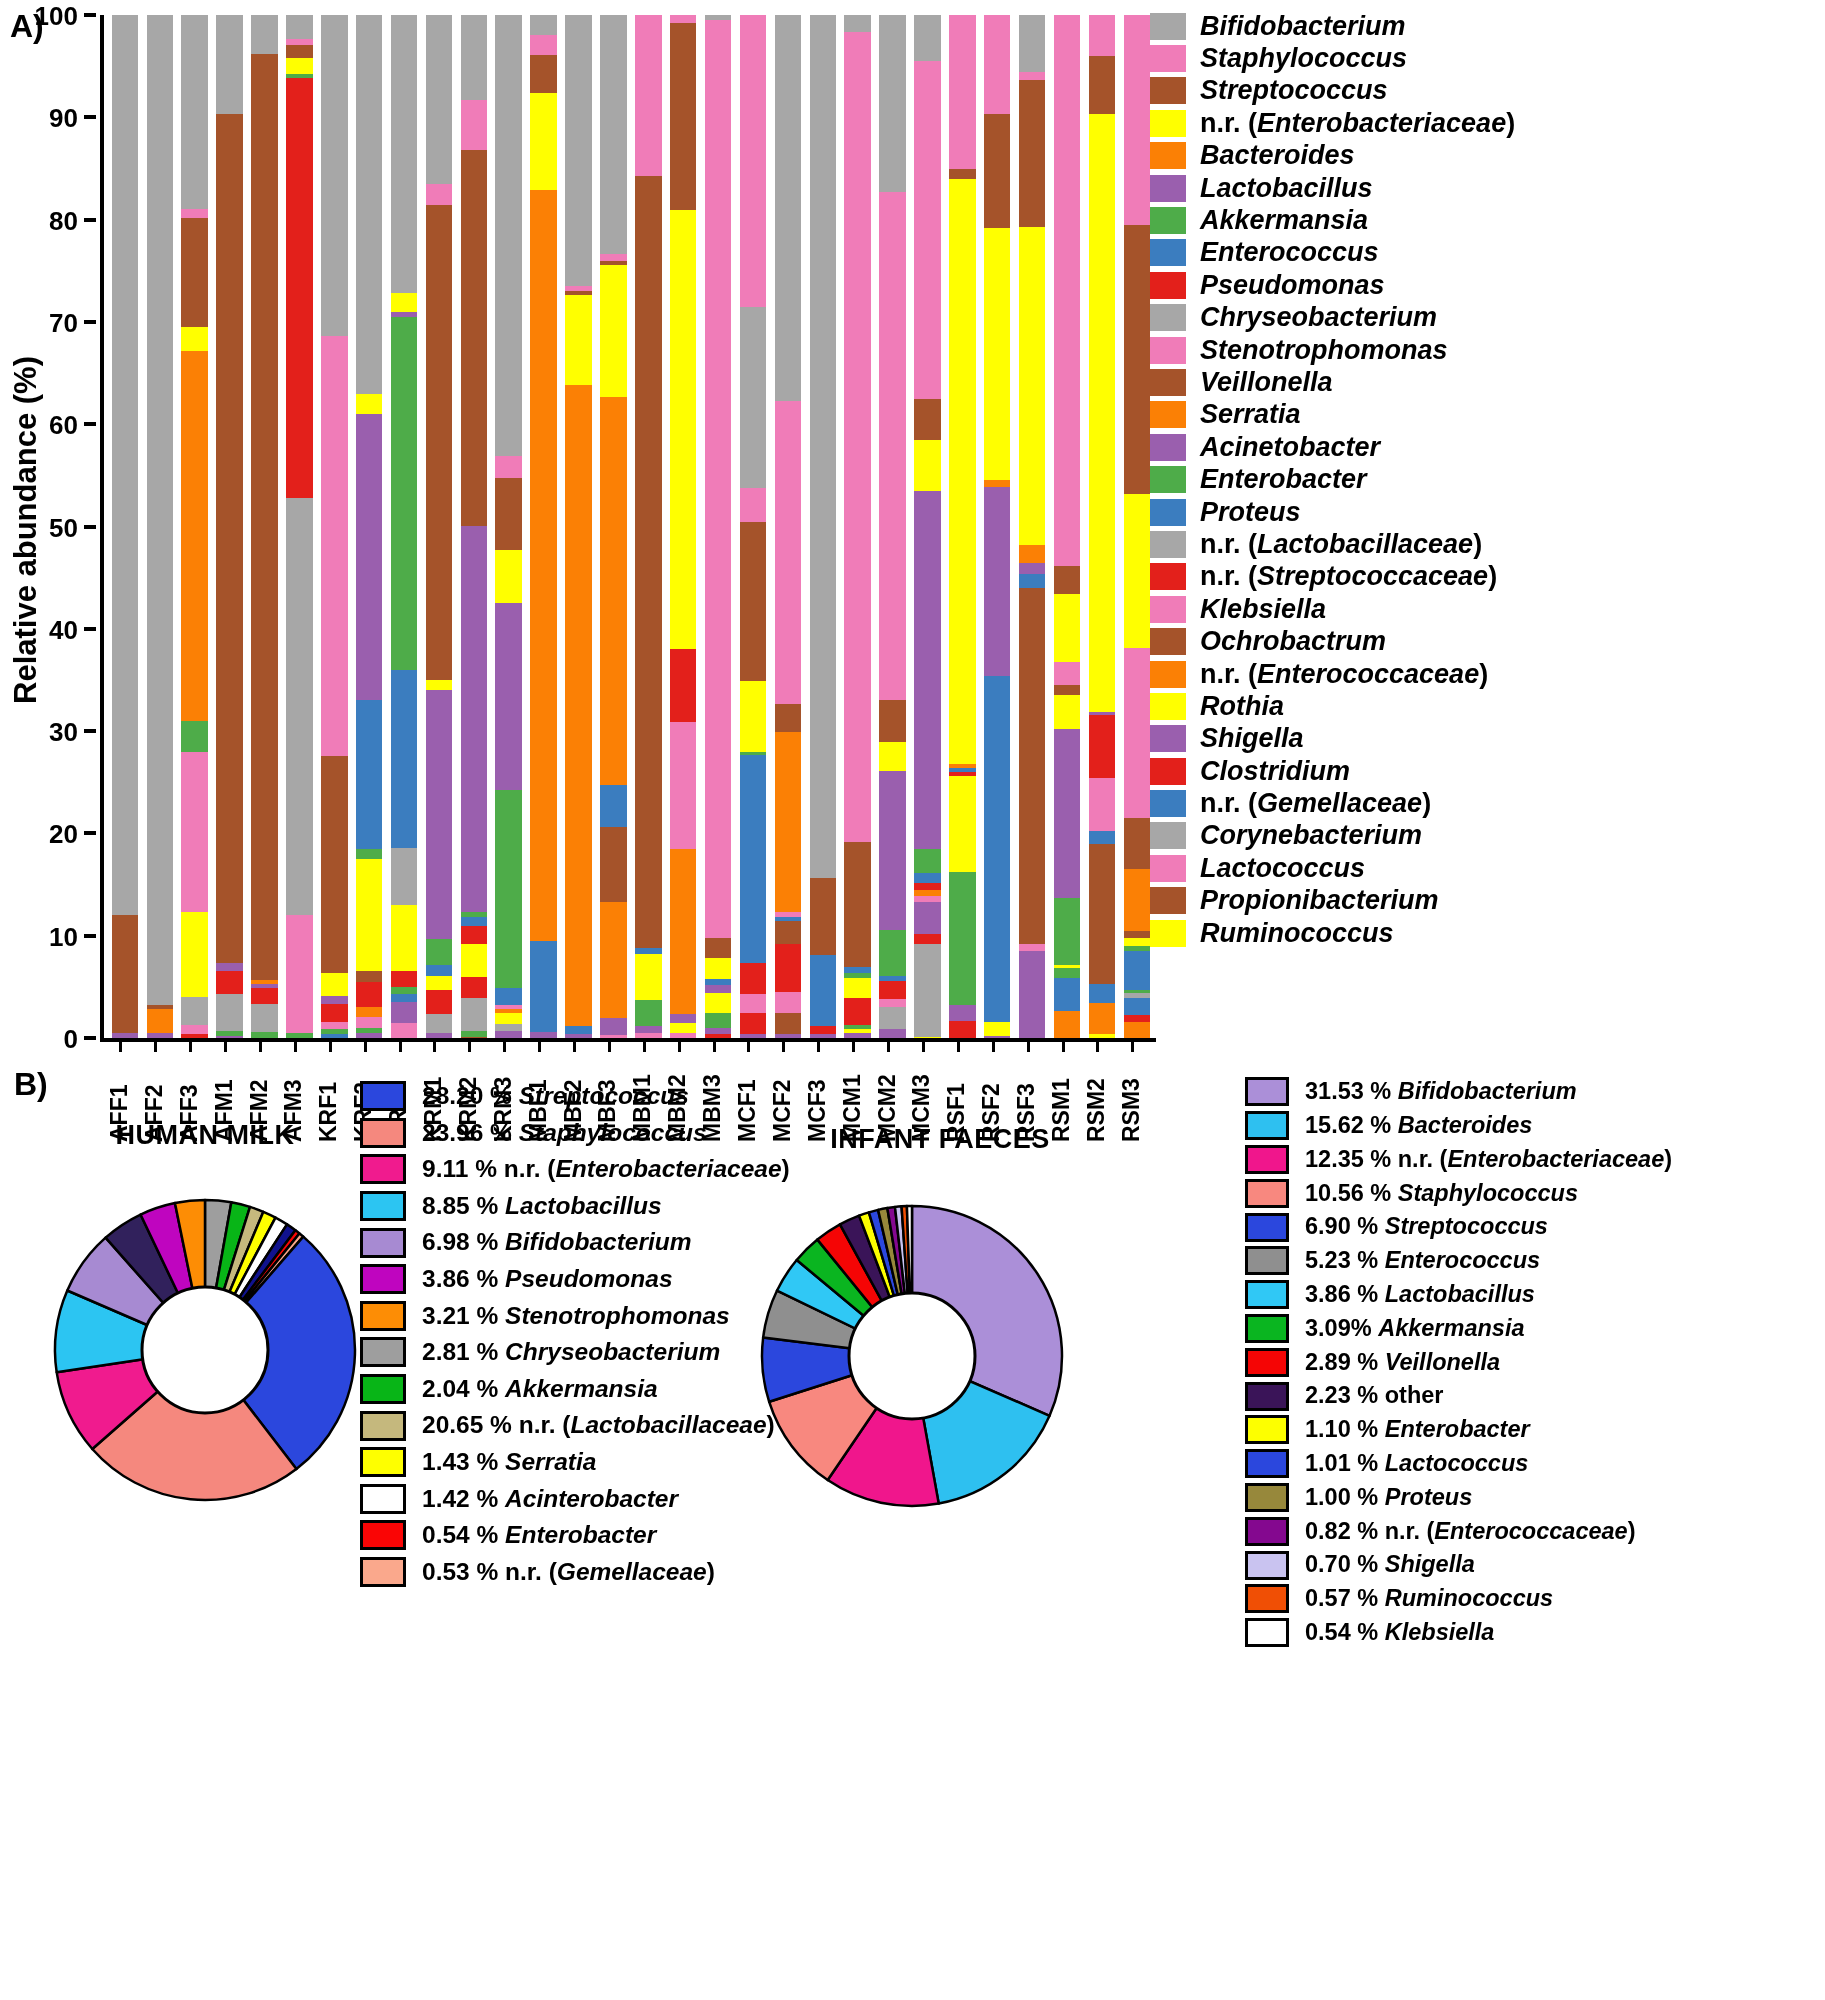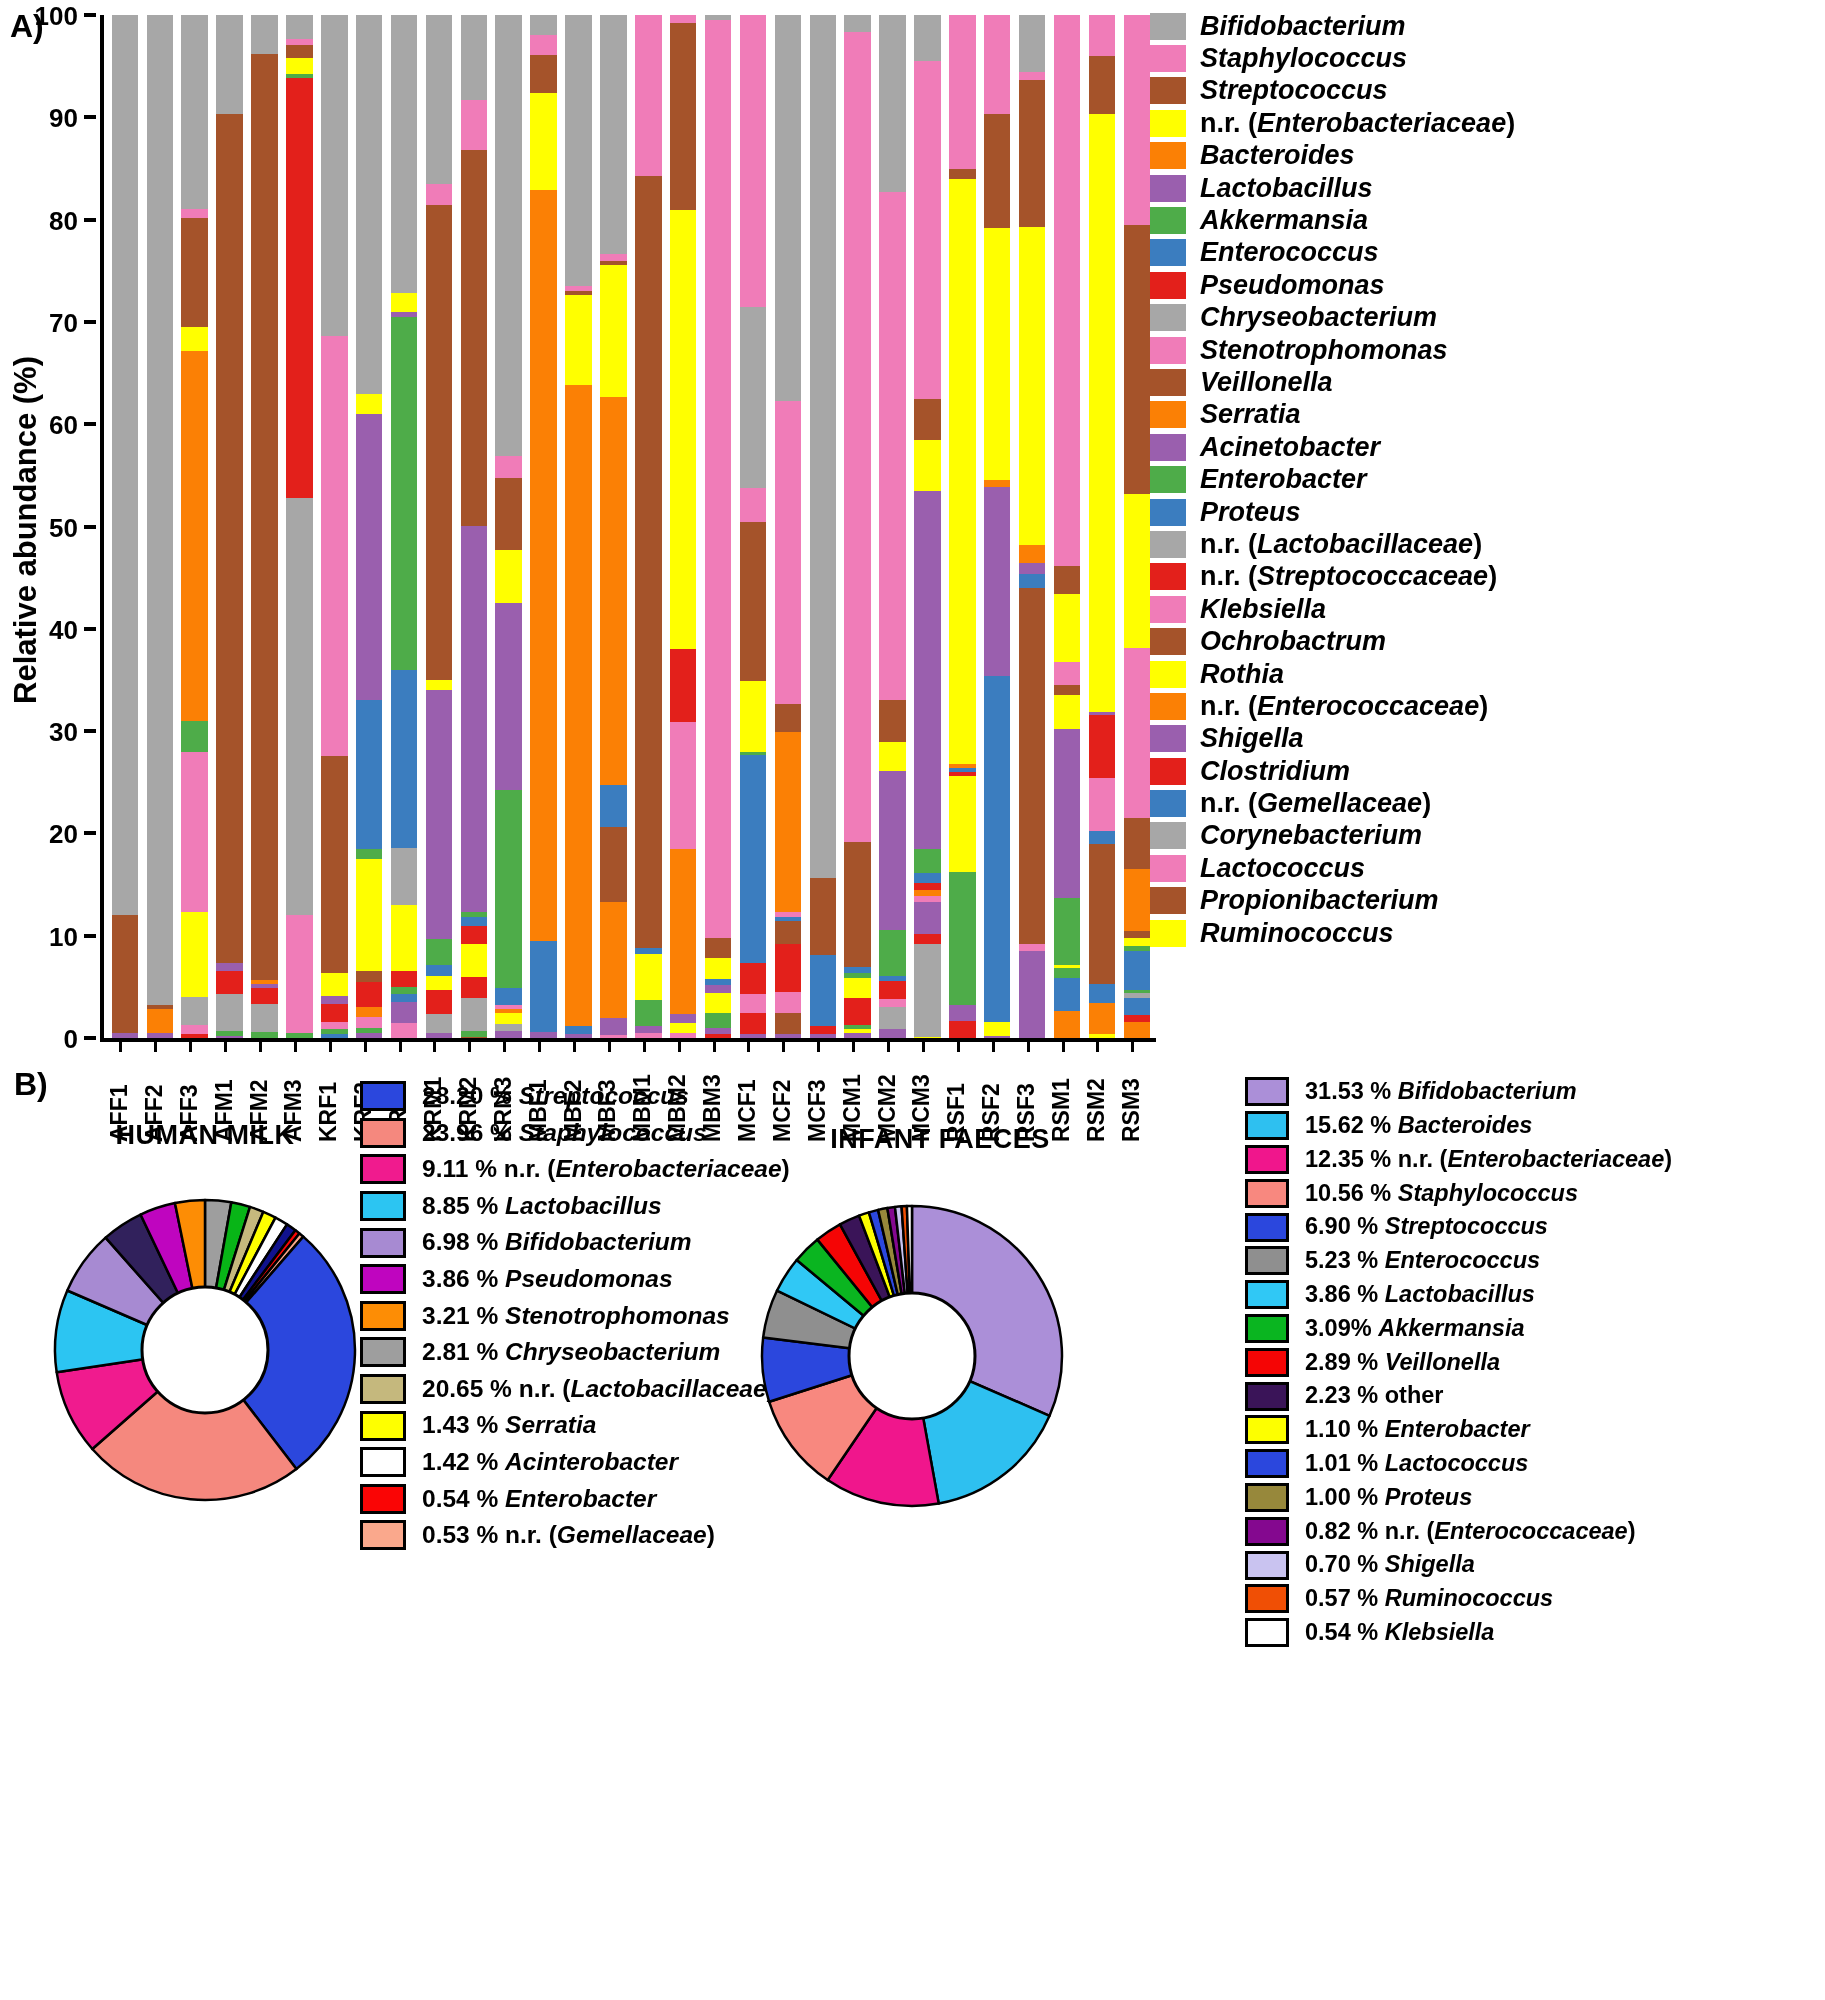--- a/index.html
+++ b/index.html
@@ -555,26 +555,26 @@
     </div>
     <div class="lgA-row">
       <div class="lgA-sw" style="background: rgb(240, 124, 184);"></div>
       <div class="lgA-tx"><i>Klebsiella</i></div>
     </div>
     <div class="lgA-row">
       <div class="lgA-sw" style="background: rgb(165, 83, 42);"></div>
       <div class="lgA-tx"><i>Ochrobactrum</i></div>
     </div>
     <div class="lgA-row">
+      <div class="lgA-sw" style="background: rgb(251, 128, 5);"></div>
+      <div class="lgA-tx"><span>n.r. (</span><i>Enterococcaceae</i><span>)</span></div>
+    </div>
+    <div class="lgA-row">
       <div class="lgA-sw" style="background: rgb(255, 255, 0);"></div>
       <div class="lgA-tx"><i>Rothia</i></div>
-    </div>
-    <div class="lgA-row">
-      <div class="lgA-sw" style="background: rgb(251, 128, 5);"></div>
-      <div class="lgA-tx"><span>n.r. (</span><i>Enterococcaceae</i><span>)</span></div>
     </div>
     <div class="lgA-row">
       <div class="lgA-sw" style="background: rgb(154, 95, 174);"></div>
       <div class="lgA-tx"><i>Shigella</i></div>
     </div>
     <div class="lgA-row">
       <div class="lgA-sw" style="background: rgb(227, 32, 27);"></div>
       <div class="lgA-tx"><i>Clostridium</i></div>
     </div>
     <div class="lgA-row">
@@ -680,20 +680,24 @@
     </div>
     <div class="lgB-row">
       <div class="lgB-sw" style="background: rgb(253, 141, 5);"></div>
       <div class="lgB-tx"><span>3.21 % </span><i>Stenotrophomonas</i></div>
     </div>
     <div class="lgB-row">
       <div class="lgB-sw" style="background: rgb(158, 158, 158);"></div>
       <div class="lgB-tx"><span>2.81 % </span><i>Chryseobacterium</i></div>
     </div>
     <div class="lgB-row">
+      <div class="lgB-sw" style="background: rgb(8, 181, 23);"></div>
+      <div class="lgB-tx"><span>2.04 % </span><i>Akkermansia</i></div>
+    </div>
+    <div class="lgB-row">
       <div class="lgB-sw" style="background: rgb(197, 184, 125);"></div>
       <div class="lgB-tx"><span>20.65 % </span><span>n.r. (</span><i>Lactobacillaceae</i><span>)</span></div>
     </div>
     <div class="lgB-row">
       <div class="lgB-sw" style="background: rgb(254, 255, 0);"></div>
       <div class="lgB-tx"><span>1.43 % </span><i>Serratia</i></div>
     </div>
     <div class="lgB-row">
       <div class="lgB-sw" style="background: rgb(255, 255, 255);"></div>
       <div class="lgB-tx"><span>1.42 % </span><i>Acinterobacter</i></div>

